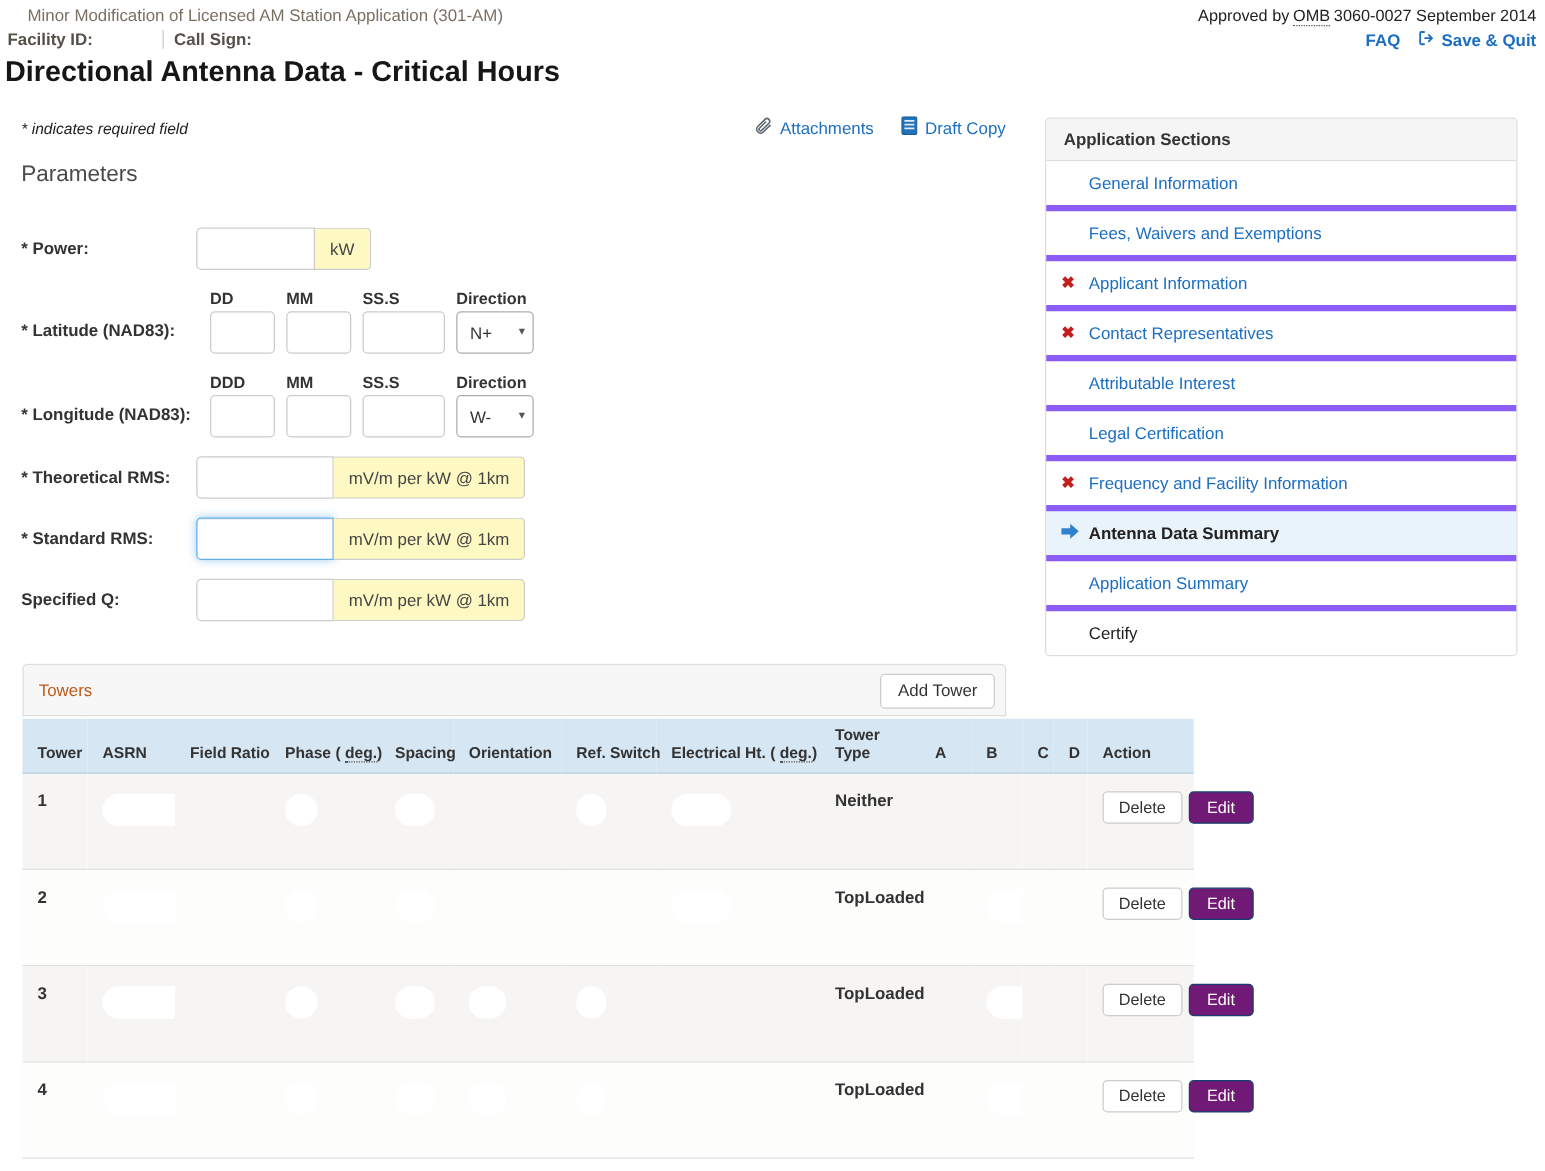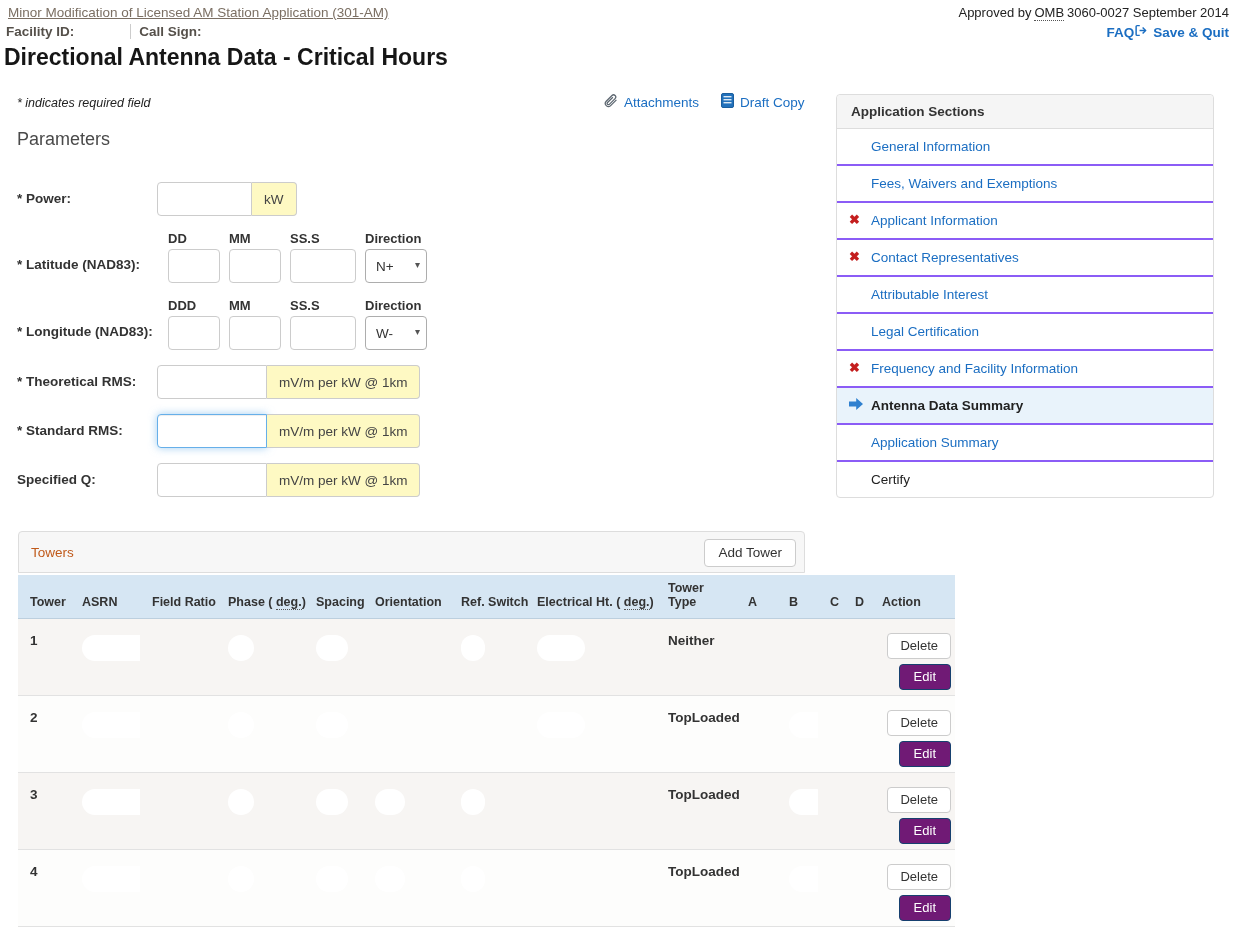--- a/index.html
+++ b/index.html
@@ -5,39 +5,39 @@
   * { margin:0; padding:0; box-sizing:border-box; }
   html,body { background:#fff; }
   body {
     width:1236px; height:937px; position:relative; overflow:hidden;
     font-family:"Liberation Sans", sans-serif; font-size:13px; color:#333;
   }
   a { color:#1b6ec2; text-decoration:none; }
   button { font-family:"Liberation Sans", sans-serif; cursor:pointer; }
 
   
-  .app-title { position:absolute; left:8px; top:5px; font-size:13.5px; color:#7b6f63;text-decoration:underline; }
+  .app-title { position:absolute; left:22px; top:5px; font-size:13.5px; color:#7b6f63; }
   .id-row { position:absolute; left:6px; top:24px; font-size:13.5px; font-weight:bold; color:#55504a; display:flex; align-items:center; }
   .id-sep { display:inline-block; width:1px; height:15px; background:#ccc; margin:0 8px 0 56px; }
   .top-right { position:absolute; right:7px; top:5px; text-align:right; }
   .approved-line { font-size:13px; color:#222; }
   .abbr-dot { border-bottom:1px dotted #555; margin:0 3px; }
-  .quick-links { margin-top:4px; display:flex; justify-content:flex-end; align-items:flex-end; font-size:13.5px; font-weight:bold; }
+  .quick-links { margin-top:4px; display:flex; justify-content:flex-end; align-items:flex-end; gap:14px; font-size:13.5px; font-weight:bold; }
   .quick-links a { display:inline-flex; align-items:center; gap:5px; }
 
   .page-title { position:absolute; left:4px; top:44px; font-size:23px; font-weight:bold; color:#161616; }
   .req-note { position:absolute; left:17px; top:96px; font-style:italic; font-size:12.5px; color:#222; }
   .center-links { position:absolute; left:603px; top:93px; display:flex; gap:22px; align-items:center; font-size:13.5px; }
   .center-links a { display:inline-flex; align-items:center; gap:6px; }
 
   
   .panel { position:absolute; left:836px; top:94px; width:378px; border:1px solid #ddd; border-radius:4px; background:#fff; }
   .panel-heading { background:#f5f5f5; padding:9px 14px; font-weight:bold; font-size:13.5px; color:#333; border-bottom:1px solid #ddd; border-radius:4px 4px 0 0; }
   .sections-list { list-style:none; }
-  .section-item { position:relative; padding:9px 14px 9px 34px; border-top:2px solid #8b5cf6; font-size:13.5px; line-height:17px; }
+  .section-item { position:relative; padding:9px 14px 9px 34px; border-top:5px solid #8b5cf6; font-size:13.5px; line-height:17px; }
   .section-item:first-child { border-top:none; }
   .section-item.active { background:#e9f3fb; }
   .sec-icon { position:absolute; left:12px; top:10px; line-height:14px; }
   .sec-icon.error { color:#c41e1e; font-weight:bold; font-size:13px; top:10px; }
   .sec-label.dark { color:#222; }
   .section-item.active .sec-label { font-weight:bold; color:#222; }
 
   
   .params { position:absolute; left:17px; top:129px; width:450px; }
   .params-title { font-size:18px; font-weight:400; color:#4a4a4a; margin-bottom:32px; }
@@ -65,21 +65,21 @@
   .add-tower { position:absolute; right:8px; top:7px; }
   .towers-table { border-collapse:collapse; table-layout:fixed; width:937px; margin-top:2px; }
   .towers-table th { background:#d6e6f3; text-align:left; vertical-align:bottom; padding:6px 4px 9px 12px; font-size:12.5px; color:#333; border-bottom:1px solid #bccfde; height:35px; font-weight:bold; }
   th.nowrap { white-space:nowrap; }
   .abbr { border-bottom:1px dotted #555; }
   .towers-table td { vertical-align:top; padding:14px 4px 0 12px; border-bottom:1px solid #e2e2e2; height:77px; font-size:13.5px; color:#333; }
   tr.odd td { background:#f7f5f3; }
   tr.even td { background:#fdfdfc; }
   .c-num, .c-type { font-weight:bold; }
   .pill { height:26px; border-radius:13px; background:#fff; margin-top:2px; }
-  .actions { display:flex; flex-direction:column; align-items:flex-end; gap:5px; }
+  .actions { display:flex; flex-direction:row; align-items:flex-start; gap:5px; }
   .btn-sm { padding:4px 12px !important; font-size:13px !important; }
   .btn-primary { background:#701a75; color:#fff; border:1px solid #16406f; border-radius:4px; padding:4px 14px; font-size:13px; line-height:16px; }
 </style>
 </head>
 <body>
 
 <div class="app-title">Minor Modification of Licensed AM Station Application (301-AM)</div>
 <div class="id-row">
   <span>Facility ID:</span>
   <span class="id-sep"></span>

